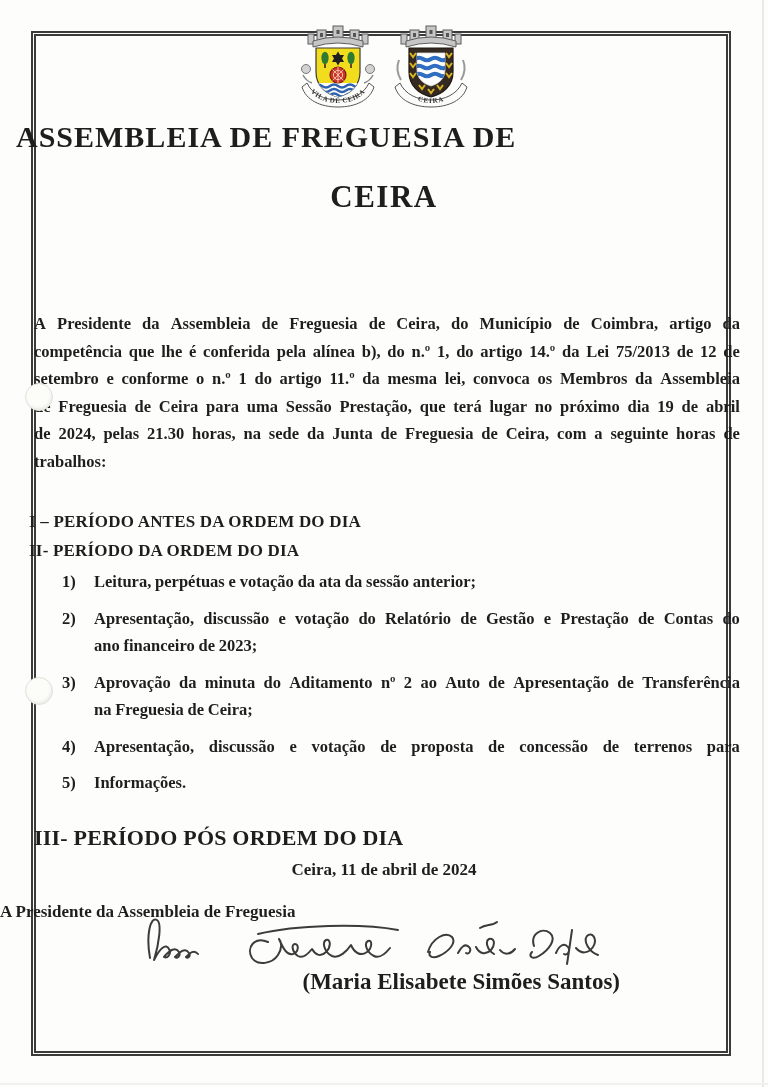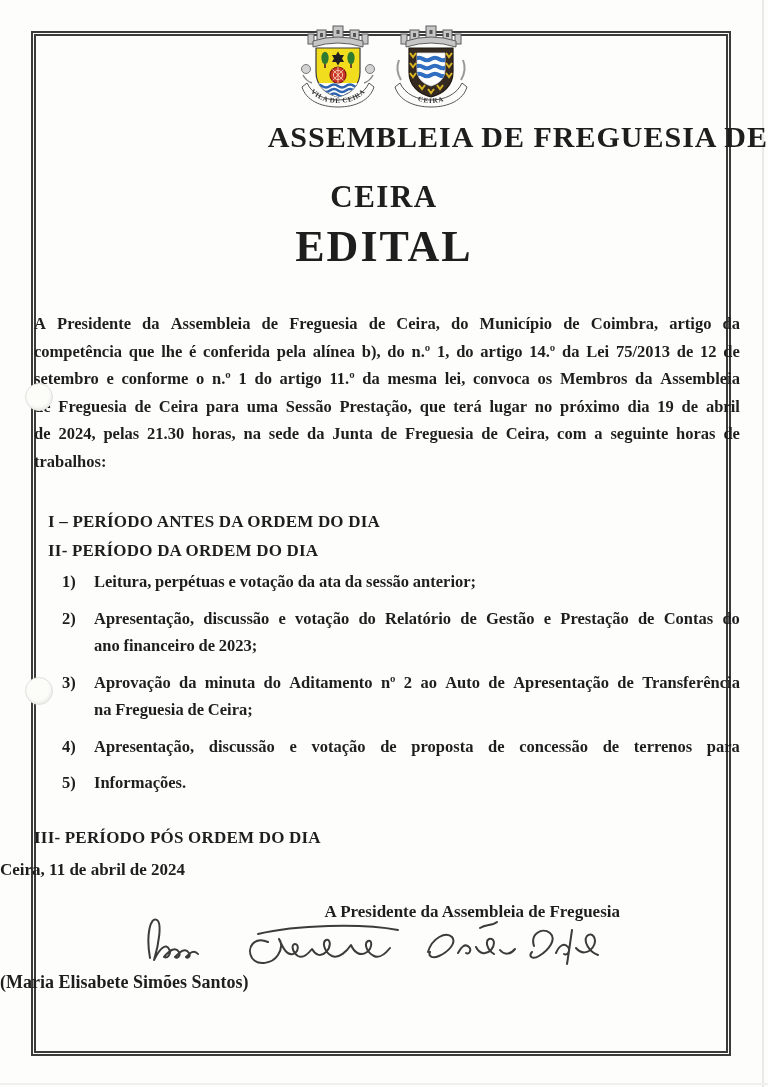--- a/index.html
+++ b/index.html
@@ -19,38 +19,38 @@
     background:#fcfcf9;border:1px solid #e1e1da;
     box-shadow:inset -1px -2px 3px rgba(0,0,0,.07);z-index:5;
   }
   .hole-1{left:25px;top:383px}
   .hole-2{left:25px;top:677px}
   .content{position:absolute;inset:0;font-weight:700;z-index:2}
 
   .crests{position:absolute;top:20px;left:0;right:0;display:flex;justify-content:center;gap:5px}
   .crest{display:block}
 
-  .title-1{position:absolute;top:118px;left:5px;right:0;text-align:right;font-size:30px;letter-spacing:1px;line-height:38px}
+  .title-1{position:absolute;top:118px;left:16px;right:0;text-align:left;font-size:30px;letter-spacing:1px;line-height:38px}
   .title-2{position:absolute;top:178px;left:0;right:0;text-align:center;font-size:31px;letter-spacing:1.5px;line-height:38px}
   .title-3{position:absolute;top:222px;left:0;right:0;text-align:center;font-size:44px;letter-spacing:2px;line-height:50px}
 
   .intro{position:absolute;top:310px;left:34px;right:28px;font-size:16.5px;line-height:27.5px;word-spacing:-0.3px}
   .jl{display:flex;justify-content:space-between}
 
-  .sections{position:absolute;top:508px;left:48px;right:28px;font-size:17px;line-height:28.5px;letter-spacing:.2px}
+  .sections{position:absolute;top:508px;left:29px;right:28px;font-size:17px;line-height:28.5px;letter-spacing:.2px}
 
   .agenda{position:absolute;top:568px;left:34px;right:28px;font-size:16.5px;line-height:27.5px;word-spacing:-0.3px}
   .agenda-item{position:relative;padding-left:60px;margin-bottom:9px;list-style:none}
   .agenda-num{position:absolute;left:28px;top:0}
 
-  .section-3{position:absolute;top:824px;left:34px;right:28px;font-size:17px;letter-spacing:.2px;line-height:28px}
-  .dateline{position:absolute;top:856px;left:0;right:0;font-size:17px;line-height:28px}
-  .signer-title{position:absolute;top:898px;left:0;width:620px;text-align:right;font-size:17px;line-height:28px}
+  .section-3{position:absolute;top:824px;left:34px;right:28px;font-size:22px;letter-spacing:.2px;line-height:28px}
+  .dateline{position:absolute;top:856px;left:0;right:0;text-align:center;font-size:17px;line-height:28px}
+  .signer-title{position:absolute;top:898px;left:0;width:620px;text-align:left;font-size:17px;line-height:28px}
   .signature-svg{position:absolute;top:906px;left:136px}
-  .signer-name{position:absolute;top:968px;left:0;width:620px;text-align:left;font-size:18px;line-height:28px}
+  .signer-name{position:absolute;top:968px;left:0;width:620px;text-align:right;font-size:23px;line-height:28px}
 </style>
 </head>
 <body>
 
 <div class="paper">
   <div class="frame"></div>
 
   <div class="content">
 
     <div class="crests">
@@ -160,21 +160,20 @@
           <path d="M8,67 C12,80 26,87 44,87 C62,87 76,80 80,67 L75,63 C70,74 58,80 44,80 C30,80 18,74 13,63 Z" fill="#fcfcfa" stroke="#555" stroke-width="1"></path>
           <text font-size="7" font-weight="bold" fill="#333" letter-spacing="1" font-family="Liberation Serif, serif">
             <textPath href="#rbp" startOffset="50%" text-anchor="middle">CEIRA</textPath>
           </text>
         </g>
       </svg>
     </div>
 
     <div class="title-1">ASSEMBLEIA DE FREGUESIA DE</div>
     <div class="title-2">CEIRA</div>
-    <div class="title-3">EDITAL</div>
 
     <div class="intro">
       <div class="pline jl">
           <span>A</span>
           <span>Presidente</span>
           <span>da</span>
           <span>Assembleia</span>
           <span>de</span>
           <span>Freguesia</span>
           <span>de</span>

